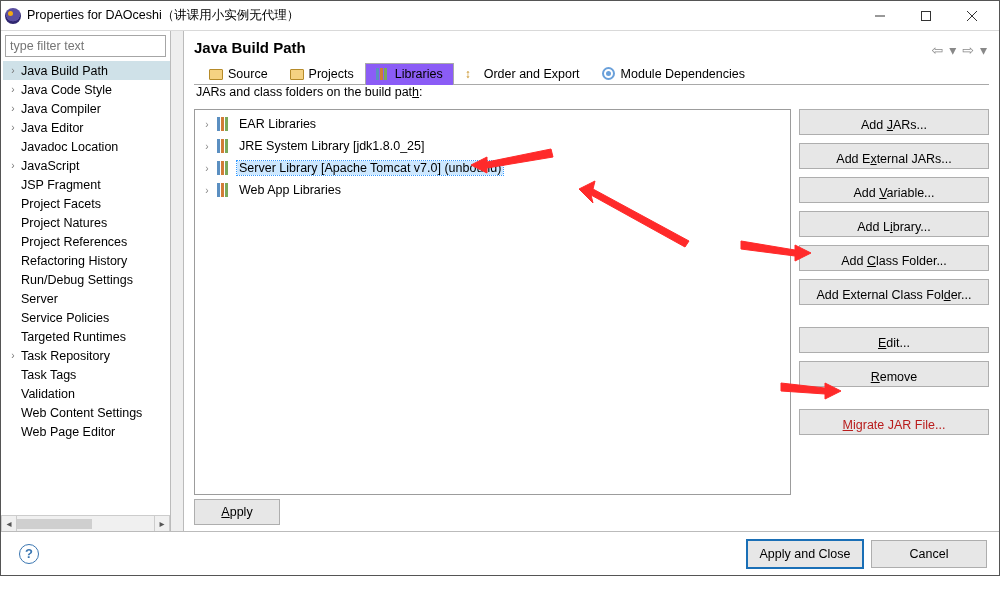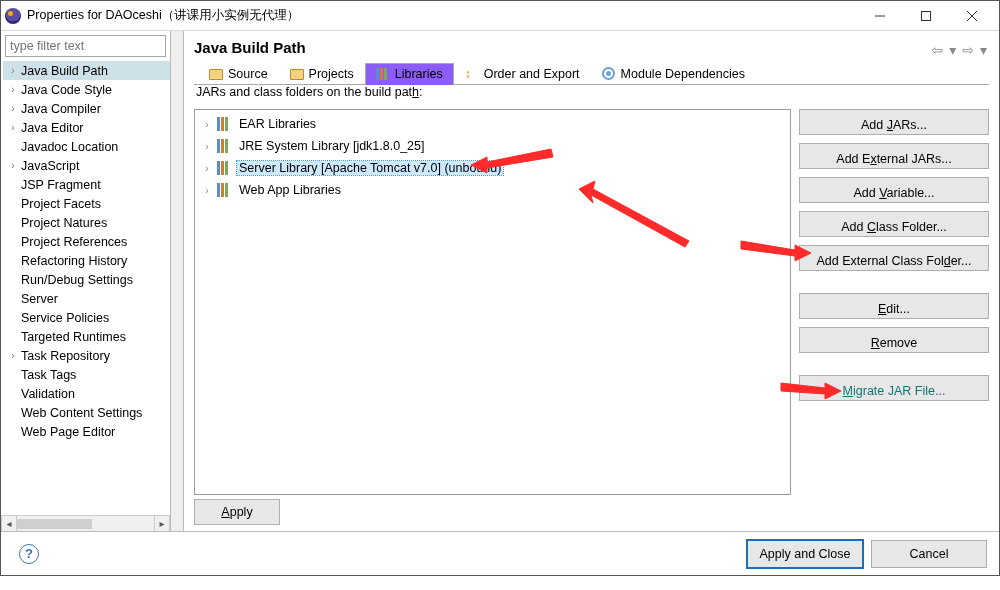--- a/index.html
+++ b/index.html
@@ -58,21 +58,21 @@
 .node .arr{width:12px;color:#888;font-size:10px;text-align:center}
 .node .nico{width:16px;height:14px;margin:0 4px;display:flex;gap:1px}
 .node .nico span{width:3px;background:#5b8fc1}
 .node .nico span:nth-child(2){background:#d07c36}
 .node .nico span:nth-child(3){background:#7aa95a}
 .node .txt{padding:0 2px}
 .node.sel .txt{background:#cde8ff;outline:1px dotted #3399ff}
 .btncol{width:190px;display:flex;flex-direction:column}
 .btncol button{height:26px;margin-bottom:8px;font:inherit;background:#e7e7e7;border:1px solid #aeaeae;padding:8px 6px;cursor:default}
 .btncol .gap{height:14px}
-.btncol button:disabled{color:#0f766e}
+.btncol button:disabled{color:#b91c1c}
 .applyrow{display:flex;justify-content:flex-start;padding:4px 0 6px}
 .applyrow button{height:26px;width:86px;font:inherit;background:#e7e7e7;border:1px solid #aeaeae}
 
 .foot{height:44px;border-top:1px solid #bbb;display:flex;align-items:center;padding:0 12px}
 .help{width:20px;height:20px;border:1.5px solid #3a76b1;border-radius:50%;display:flex;align-items:center;justify-content:center;color:#3a76b1;font-weight:bold;font-size:13px;margin-left:6px}
 .foot .sp{flex:1}
 .foot button{height:28px;min-width:116px;font:inherit;background:#e7e7e7;border:1px solid #aeaeae;margin-left:8px}
 .foot button.primary{outline:2px solid #1a6fb6;outline-offset:-1px}
 
 .arrow{position:absolute;pointer-events:none}
@@ -289,20 +289,21 @@
                 <span></span>
               </div>
               <span class="txt">Web App Libraries</span>
             </div>
           </div>
 
         <div class="btncol">
           <button>Add <u>J</u>ARs...</button>
           <button>Add E<u>x</u>ternal JARs...</button>
           <button>Add <u>V</u>ariable...</button>
+          <button>Add L<u>i</u>brary...</button>
           <button>Add <u>C</u>lass Folder...</button>
           <button>Add External Class Fol<u>d</u>er...</button>
           <div class="gap"></div>
           <button><u>E</u>dit...</button>
           <button><u>R</u>emove</button>
           <div class="gap"></div>
           <button disabled=""><u>M</u>igrate JAR File...</button>
         </div>
       </div>
 

